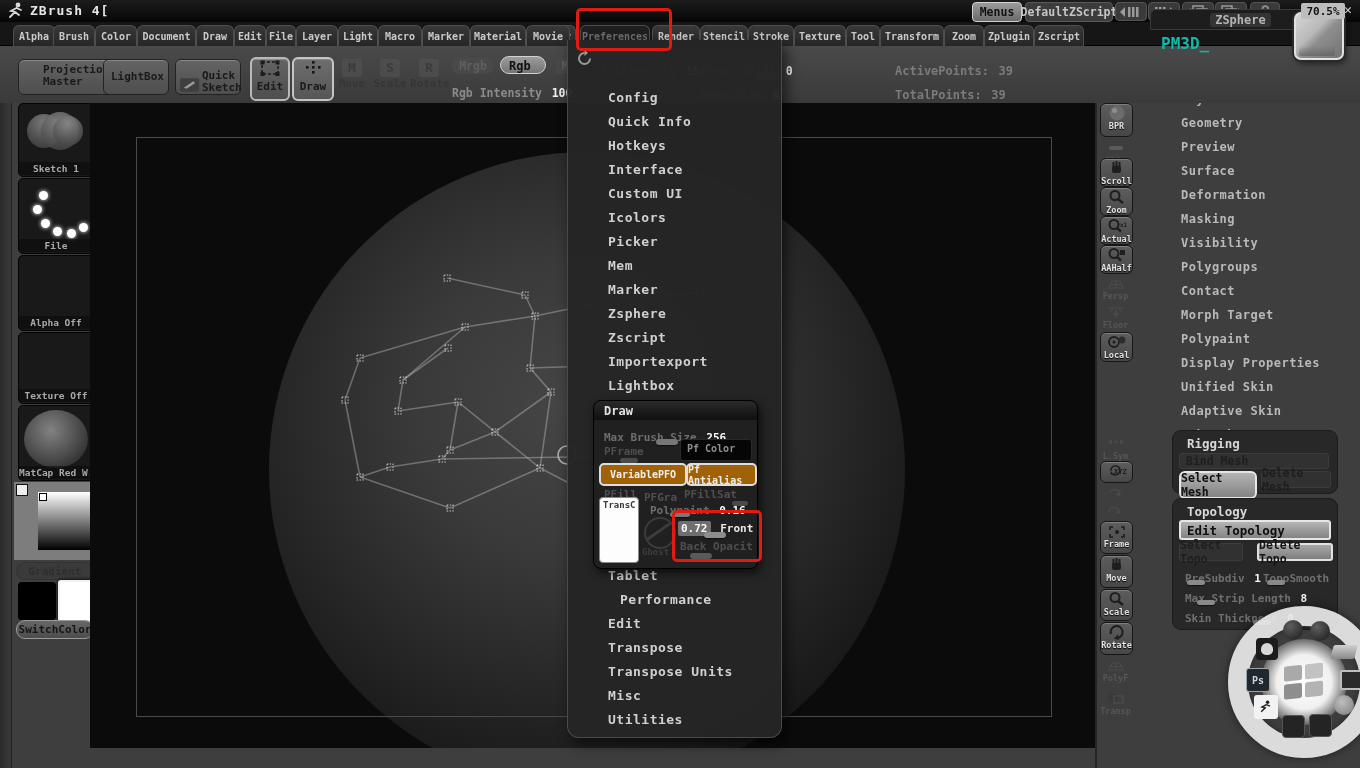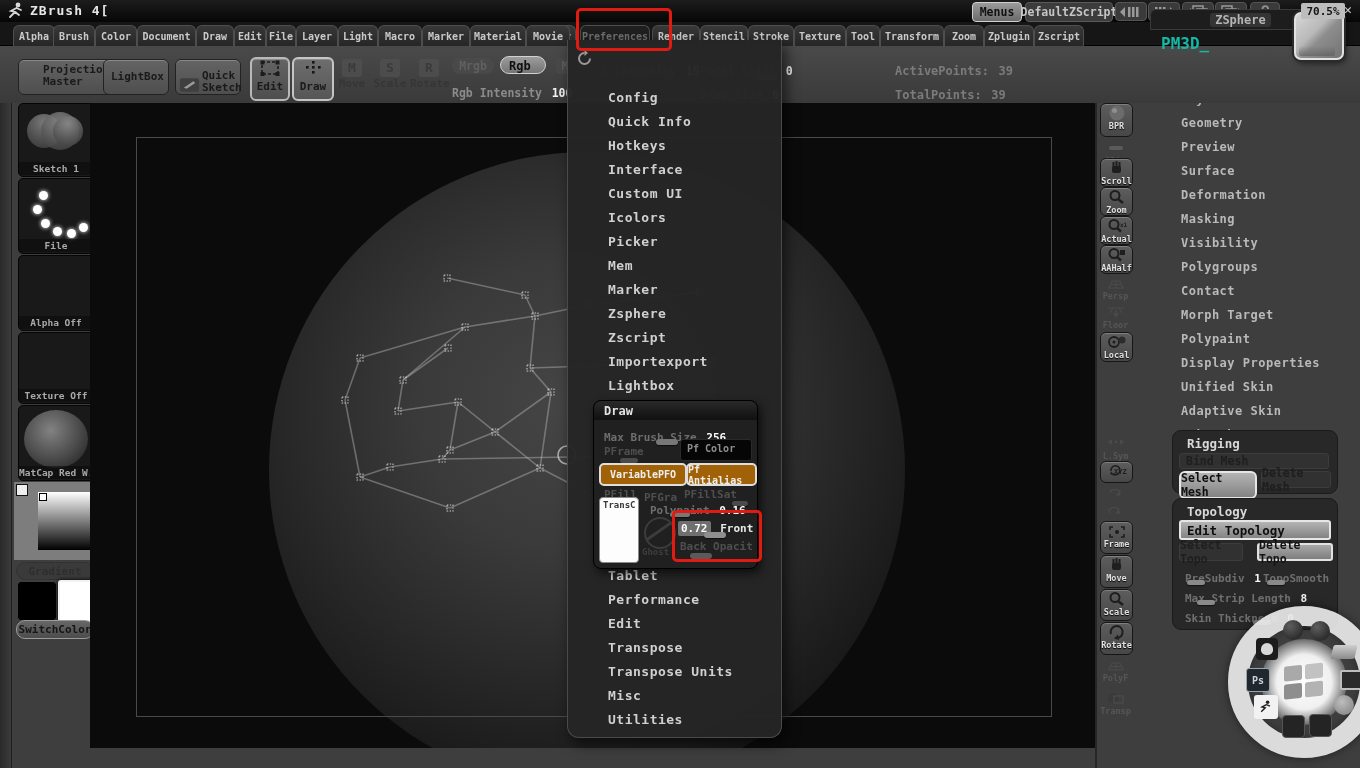--- a/index.html
+++ b/index.html
@@ -516,21 +516,21 @@
       <div class="pm-item" style="top: 194px;">Picker</div>
       <div class="pm-item" style="top: 218px;">Mem</div>
       <div class="pm-item" style="top: 242px;">Marker</div>
       <div class="pm-item" style="top: 266px;">Zsphere</div>
       <div class="pm-item" style="top: 290px;">Zscript</div>
       <div class="pm-item" style="top: 314px;">Importexport</div>
       <div class="pm-item" style="top: 338px;">Lightbox</div>
     </div>
   <div id="pm-items-bottom">
       <div class="pm-item" style="top: 528px;">Tablet</div>
-      <div class="pm-item" style="top: 552px;">Performance</div>
+      <div class="pm-item" style="top: 552px; margin-left: 12px;">Performance</div>
       <div class="pm-item" style="top: 576px;">Edit</div>
       <div class="pm-item" style="top: 600px;">Transpose</div>
       <div class="pm-item" style="top: 624px;">Transpose Units</div>
       <div class="pm-item" style="top: 648px;">Misc</div>
       <div class="pm-item" style="top: 672px;">Utilities</div>
     </div>
 </div>
 
 <div class="abs" id="drawpanel">
   <div class="abs" id="draw-h">Draw</div>

